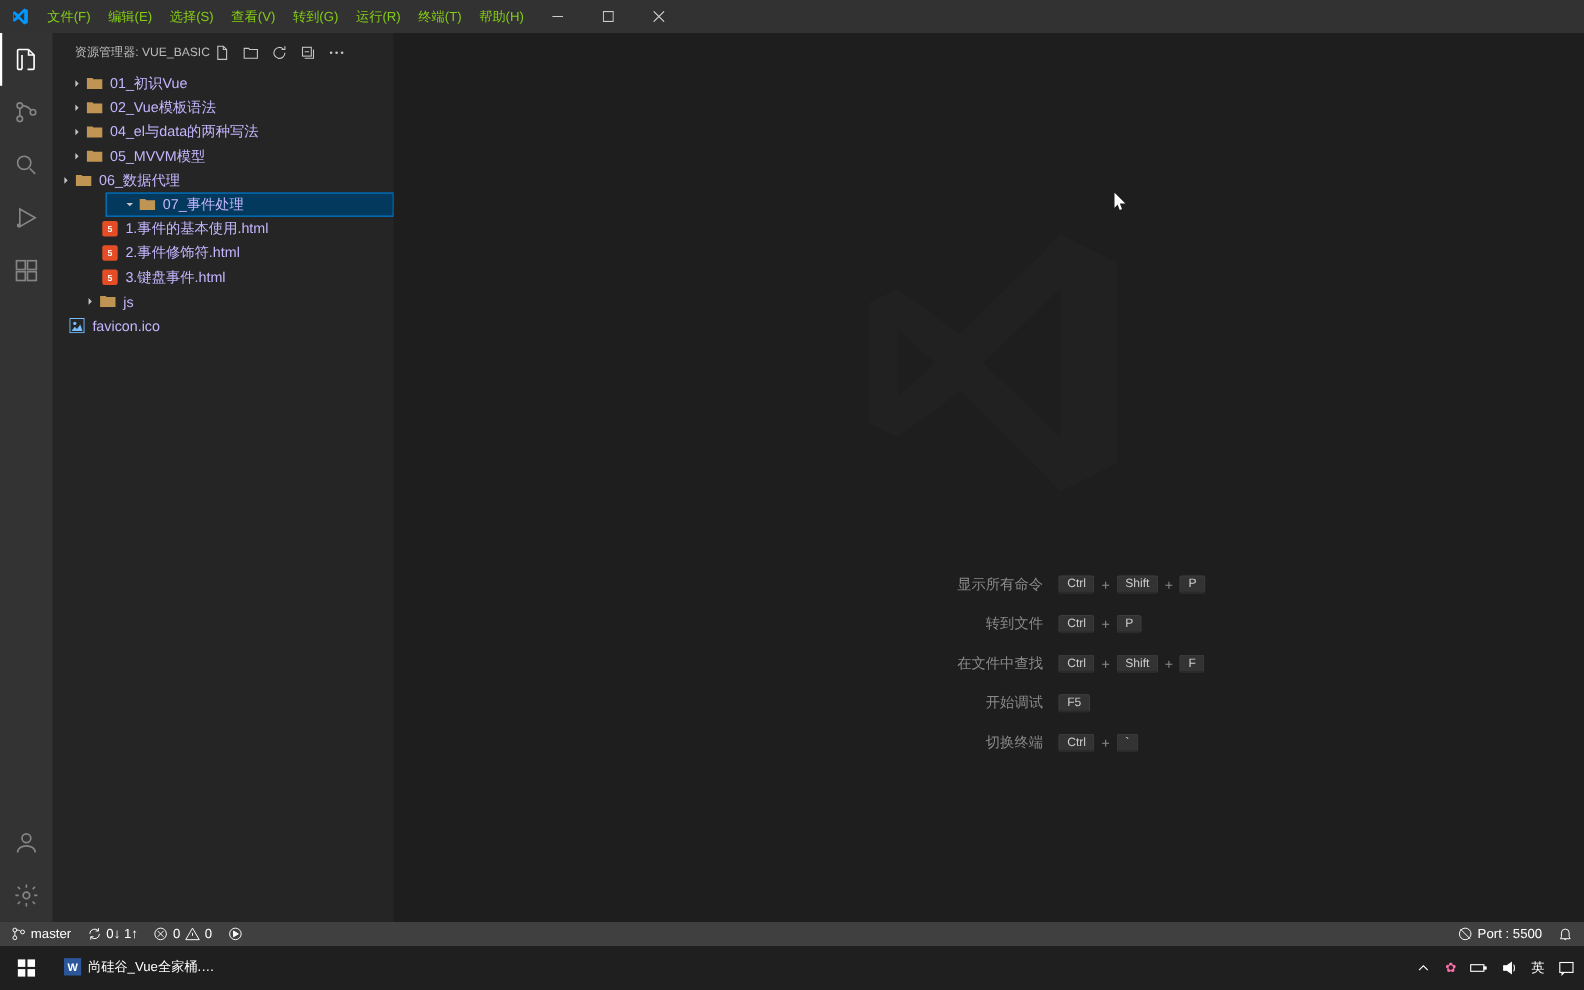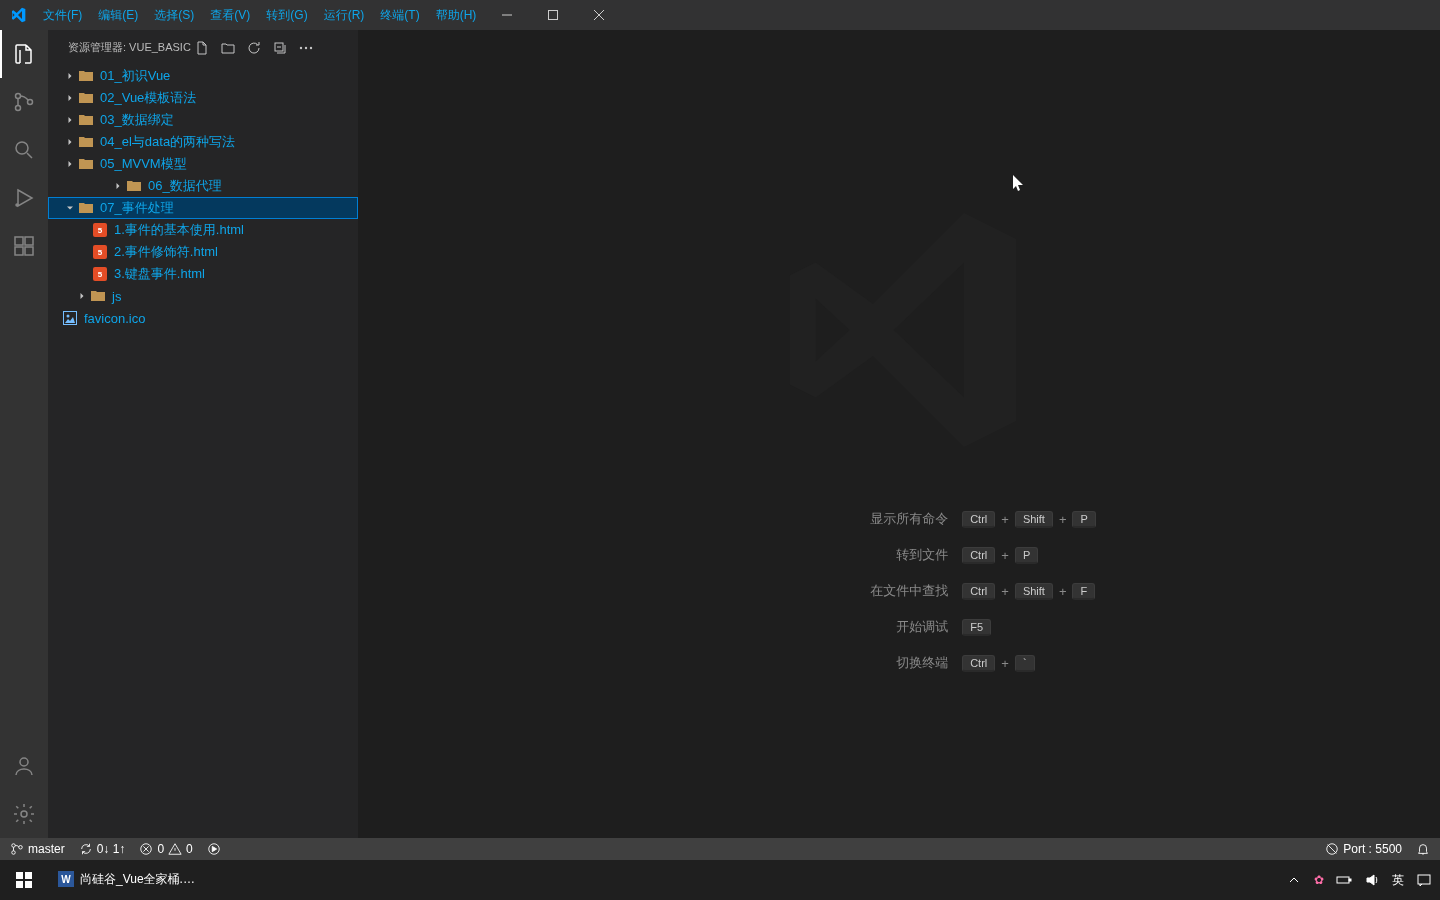--- a/index.html
+++ b/index.html
@@ -2,21 +2,21 @@
 <html><head>
 <meta charset="utf-8">
 <style>
 * { margin: 0; padding: 0; box-sizing: border-box; font-family: "Segoe UI", "Microsoft YaHei", sans-serif; -webkit-font-smoothing: antialiased; }
 html, body { width: 1440px; height: 900px; overflow: hidden; background: #1e1e1e; color: #cccccc; }
 
 
 .titlebar { height: 30px; background: #323233; display: flex; align-items: center; font-size: 12px; }
 .titlebar .logo { width: 35px; display:flex; align-items:center; justify-content:center; }
 .titlebar .menu { display:flex; }
-.titlebar .menu-item { padding: 0 8px; height:30px; line-height:30px; color:#0ea5e9; cursor:default; }
+.titlebar .menu-item { padding: 0 8px; height:30px; line-height:30px; color:#84cc16; cursor:default; }
 .titlebar .app-title { flex:1; text-align:center; color:#cccccc; padding-right:100px; }
 .titlebar .win-controls { display:flex; }
 .titlebar .win-btn { width:46px; height:30px; display:flex; align-items:center; justify-content:center; color:#cccccc; }
 
 
 .shell { display:flex; height: calc(100% - 30px - 22px - 40px); }
 
 
 .activitybar { width:48px; background:#333333; display:flex; flex-direction:column; justify-content:space-between; }
 .activitybar .top, .activitybar .bottom { display:flex; flex-direction:column; }
@@ -29,32 +29,32 @@
 .sidebar { width:310px; background:#252526; display:flex; flex-direction:column; }
 .sidebar-header { height:35px; display:flex; align-items:center; padding:0 8px 0 20px; font-size:11px; color:#bbbbbb; text-transform:uppercase; }
 .sidebar-header .actions { display:flex; gap:4px; }
 .sidebar-header .action { width:22px; height:22px; display:flex; align-items:center; justify-content:center; color:#c5c5c5; border-radius:4px; }
 
 .tree { flex:1; overflow:auto; font-size:13px; }
 .tree-row { height:22px; display:flex; align-items:center; cursor:default; white-space:nowrap; }
 .tree-row.selected { background:#04395e; outline:1px solid #007fd4; outline-offset:-1px; }
 .tree-row .twisty { width:16px; display:flex; align-items:center; justify-content:center; color:#c5c5c5; }
 .tree-row .icon { width:16px; height:16px; margin-right:6px; display:flex; align-items:center; justify-content:center; }
-.tree-row .label { color:#0ea5e9; }
+.tree-row .label { color:#c4b5fd; }
 
 .chevron { width:12px; height:12px; }
 .chevron.right { transform:rotate(-90deg); }
 
 .folder-icon { fill:#c09553; }
 .html-icon-bg { background:#e44d26; color:#fff; width:14px; height:14px; font-size:8px; font-weight:bold; display:flex; align-items:center; justify-content:center; border-radius:2px; }
 
 
 .editor { flex:1; background:#1e1e1e; position:relative; display:flex; align-items:center; justify-content:center; }
 .vscode-bg-logo { width:260px; height:260px; opacity:0.6; position:absolute; top:170px; }
-.shortcuts { position:absolute; top:480px; font-size:13px; }
+.shortcuts { position:absolute; top:492px; font-size:13px; }
 .shortcut-row { display:flex; align-items:center; margin-bottom:18px; }
 .shortcut-label { color:#8a8a8a; text-align:right; width:260px; padding-right:14px; min-width:260px; }
 .shortcut-keys { display:flex; align-items:center; gap:6px; color:#8a8a8a; }
 .key { background:#333333; border:1px solid #3c3c3c; border-bottom:2px solid #2a2a2a; border-radius:3px; padding:1px 7px; font-size:11px; color:#cccccc; }
 .keysep { color:#8a8a8a; }
 
 
 .statusbar { height:22px; background:#404040; display:flex; align-items:center; font-size:12px; color:#ffffff; justify-content:space-between; padding:0 10px; }
 .statusbar .left, .statusbar .right { display:flex; align-items:center; gap:14px; }
 .status-item { display:flex; align-items:center; gap:4px; }
@@ -232,62 +232,49 @@
           <span class="twisty">
             <svg class="chevron right" viewBox="0 0 16 16">
               <path fill="currentColor" d="M4 6l4 4 4-4z"></path>
             </svg>
           </span>
           <span class="icon">
             <svg width="16" height="16" viewBox="0 0 16 16">
               <path class="folder-icon" d="M1 3h5l1 1h8v9H1z"></path>
             </svg>
           </span>
-          <span class="label">03_数据绑定</span>
+          <span class="label">04_el与data的两种写法</span>
         </div>
         <div class="tree-row" style="padding-left: 14px;">
           <span class="twisty">
             <svg class="chevron right" viewBox="0 0 16 16">
               <path fill="currentColor" d="M4 6l4 4 4-4z"></path>
             </svg>
           </span>
           <span class="icon">
             <svg width="16" height="16" viewBox="0 0 16 16">
               <path class="folder-icon" d="M1 3h5l1 1h8v9H1z"></path>
             </svg>
           </span>
-          <span class="label">04_el与data的两种写法</span>
-        </div>
-        <div class="tree-row" style="padding-left: 14px;">
-          <span class="twisty">
-            <svg class="chevron right" viewBox="0 0 16 16">
-              <path fill="currentColor" d="M4 6l4 4 4-4z"></path>
-            </svg>
-          </span>
-          <span class="icon">
-            <svg width="16" height="16" viewBox="0 0 16 16">
-              <path class="folder-icon" d="M1 3h5l1 1h8v9H1z"></path>
-            </svg>
-          </span>
           <span class="label">05_MVVM模型</span>
         </div>
-        <div class="tree-row" style="padding-left: 14px; margin-left: 48px;">
+        <div class="tree-row" style="padding-left: 4px;">
           <span class="twisty">
             <svg class="chevron right" viewBox="0 0 16 16">
               <path fill="currentColor" d="M4 6l4 4 4-4z"></path>
             </svg>
           </span>
           <span class="icon">
             <svg width="16" height="16" viewBox="0 0 16 16">
               <path class="folder-icon" d="M1 3h5l1 1h8v9H1z"></path>
             </svg>
           </span>
           <span class="label">06_数据代理</span>
         </div>
-        <div class="tree-row selected" style="padding-left: 14px;">
+        <div class="tree-row selected" style="padding-left: 14px; margin-left: 48px;">
           <span class="twisty">
             <svg class="chevron " viewBox="0 0 16 16">
               <path fill="currentColor" d="M4 6l4 4 4-4z"></path>
             </svg>
           </span>
           <span class="icon">
             <svg width="16" height="16" viewBox="0 0 16 16">
               <path class="folder-icon" d="M1 3h5l1 1h8v9H1z"></path>
             </svg>
           </span>

